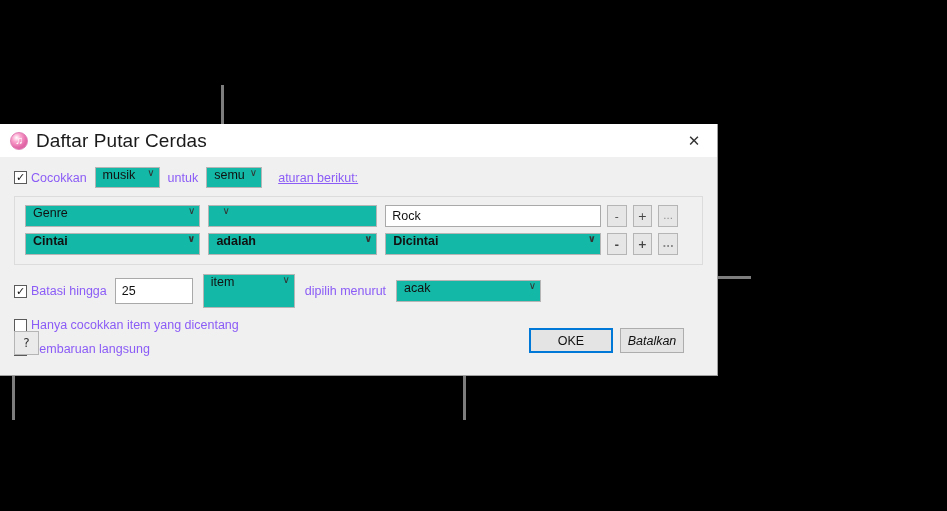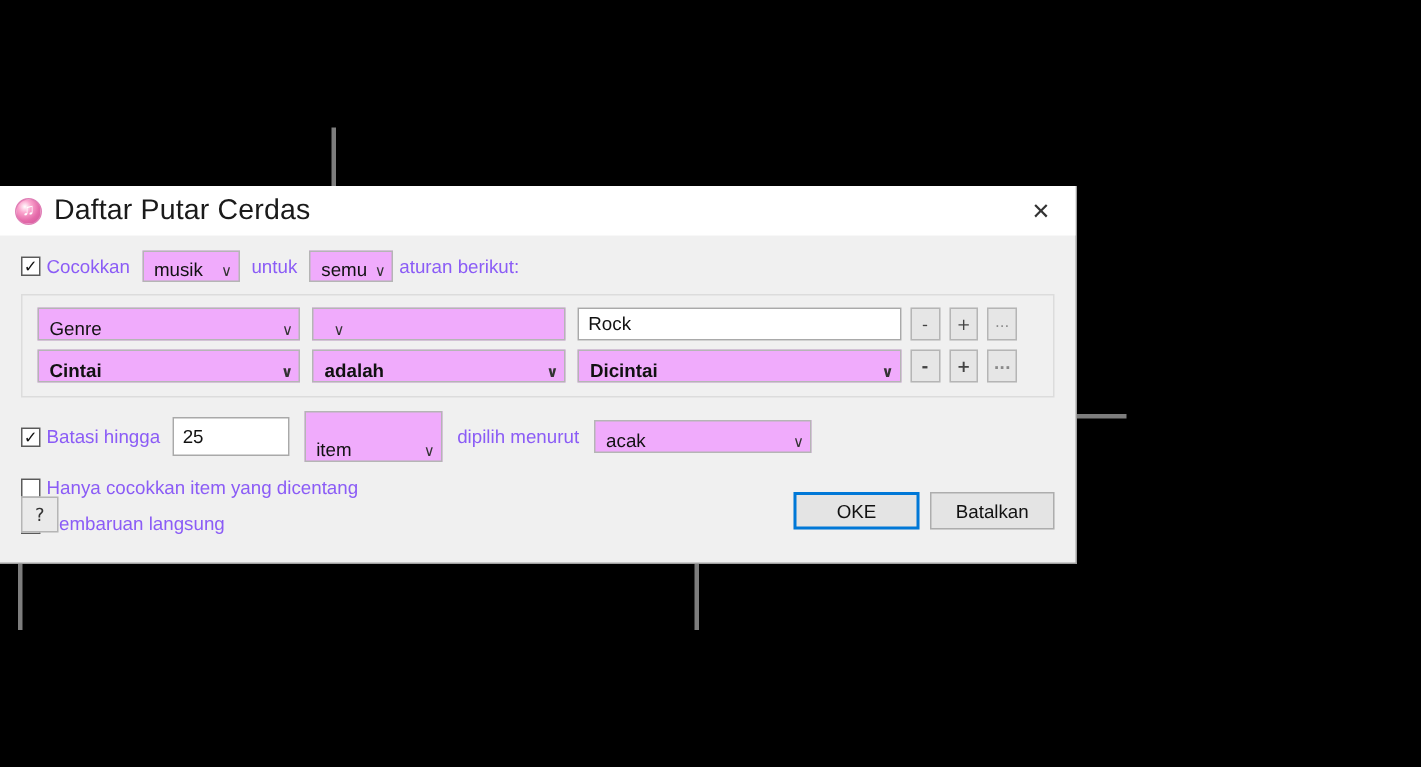--- a/index.html
+++ b/index.html
@@ -65,25 +65,25 @@
     border:1px solid #5a5a5a;background:#fff;
     box-sizing:border-box;margin-right:4px;
     display:inline-flex;align-items:center;justify-content:center;
     font-size:11px;line-height:1;color:#111;
     font-family:"DejaVu Sans", sans-serif;
     flex:none;
   }
   .cb.off{color:transparent;}
 
   .sel{
-    background:#f0abfc;
+    background:#14b8a6;
     border:1px solid #b5b5b5;
     box-sizing:border-box;
     height:21px;
-    display:flex;align-items:flex-end;
+    display:flex;align-items:flex-start;
     padding:0 4px 0 7px;
     font-size:12.5px;color:#111;
     position:relative;
   }
   .sel .cap{flex:1;white-space:nowrap;overflow:hidden;}
   .chev{
     font-size:10px;color:#333;margin-left:6px;
     font-family:"DejaVu Sans", sans-serif;line-height:1;
   }
   .lbl{font-size:12.5px;color:#8b5cf6;white-space:nowrap;}
@@ -158,21 +158,21 @@
     background:#e4e4e4;border:1px solid #adadad;
     box-sizing:border-box;
     display:flex;align-items:center;justify-content:center;
     font-size:12.5px;color:#111;
   }
   .btn.primary{
     left:529px;width:84px;
     border:2px solid #0078d7;
     background:#e4e4e4;
   }
-  .btn.secondary{left:620px;width:83px;}
+  .btn.secondary{left:620px;width:64px;font-style:italic;}
 </style>
 </head>
 <body>
 
 <div class="stage">
 
   <div class="callout callout-v" style="left:221px;top:85px;height:86px;"></div>
 
   <div class="callout callout-h" style="left:535px;top:276px;width:216px;"></div>
 
@@ -197,21 +197,21 @@
         <span class="lbl">Cocokkan</span>
         <div class="sel sel-musik">
           <span class="cap">musik</span>
           <span class="chev">∨</span>
         </div>
         <span class="lbl" style="margin-left:8px;">untuk</span>
         <div class="sel sel-semua">
           <span class="cap">semua</span>
           <span class="chev">∨</span>
         </div>
-        <span class="lbl" style="margin-left:4px;">aturan berikut:</span>
+        <span class="lbl" style="margin-left:16px;text-decoration:underline;">aturan berikut:</span>
       </div>
 
       <div class="rules">
 
         <div class="rule-row">
           <div class="sel r-field">
             <span class="cap">Genre</span>
             <span class="chev">∨</span>
           </div>
           <div class="sel r-op">

